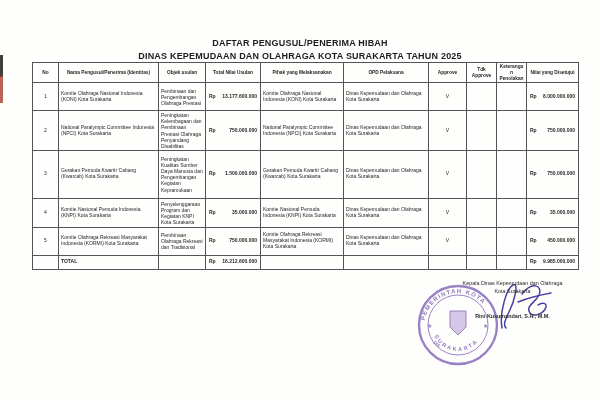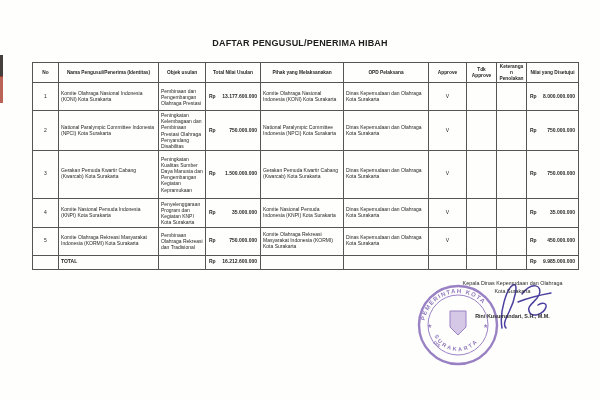--- a/index.html
+++ b/index.html
@@ -67,20 +67,21 @@
 </head>
 <body>
 
 <div class="page">
 
   <div class="artifact-dark"></div>
   <div class="artifact-red"></div>
 
   <div class="doc-title">
     <div>DAFTAR PENGUSUL/PENERIMA HIBAH</div>
+    <div>DINAS KEPEMUDAAN DAN OLAHRAGA KOTA SURAKARTA TAHUN 2025</div>
   </div>
 
   <table class="grant">
     <colgroup>
       <col style="width:26px">
         <col style="width:100px">
         <col style="width:47px">
       <col style="width:55px">
         <col style="width:83px">
         <col style="width:85px">

